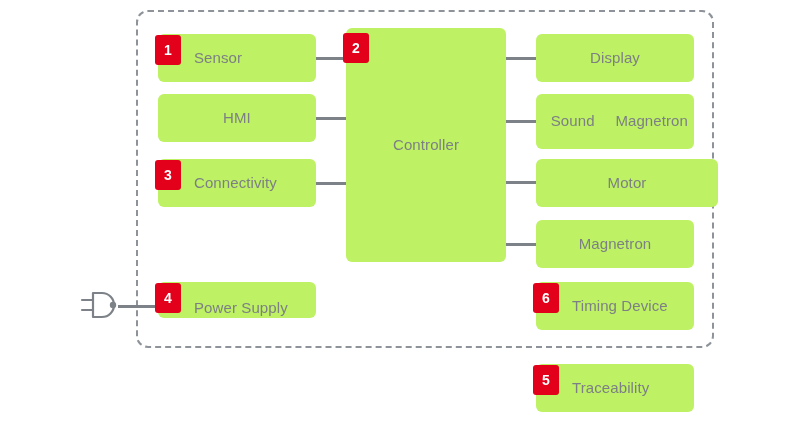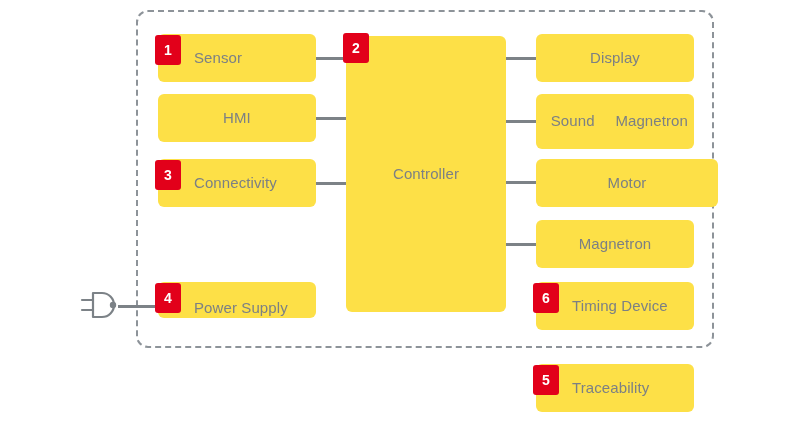--- a/index.html
+++ b/index.html
@@ -30,21 +30,21 @@
     height: 338px;
     border: 2px dashed #8d9399;
     border-radius: 12px;
     box-sizing: border-box;
     background: transparent;
   }
 
   
   .block {
     position: absolute;
-    background: #fde047;
+    background: #bef264;
     border-radius: 6px;
     box-sizing: border-box;
     display: flex;
     align-items: center;
     justify-content: center;
     color: #7c8084;
     font-size: 15px;
     line-height: 1.25;
     text-align: center;
     letter-spacing: 0.1px;
@@ -146,21 +146,21 @@
     <span>3</span>
   </div>
 
   <div class="block badged" style="left:158px; top:282px; width:158px; height:36px;align-items:flex-end;">
     <span class="label">Power Supply</span>
   </div>
   <div class="badge" style="left:155px; top:283px;">
     <span>4</span>
   </div>
 
-  <div class="block" style="left:346px; top:36px; width:160px; height:276px;">
+  <div class="block" style="left:346px; top:28px; width:160px; height:234px;">
     <span class="label">Controller</span>
   </div>
   <div class="badge" style="left:343px; top:33px;">
     <span>2</span>
   </div>
 
   <div class="block" style="left:536px; top:34px; width:158px; height:48px;">
     <span class="label">Display</span>
   </div>
 

